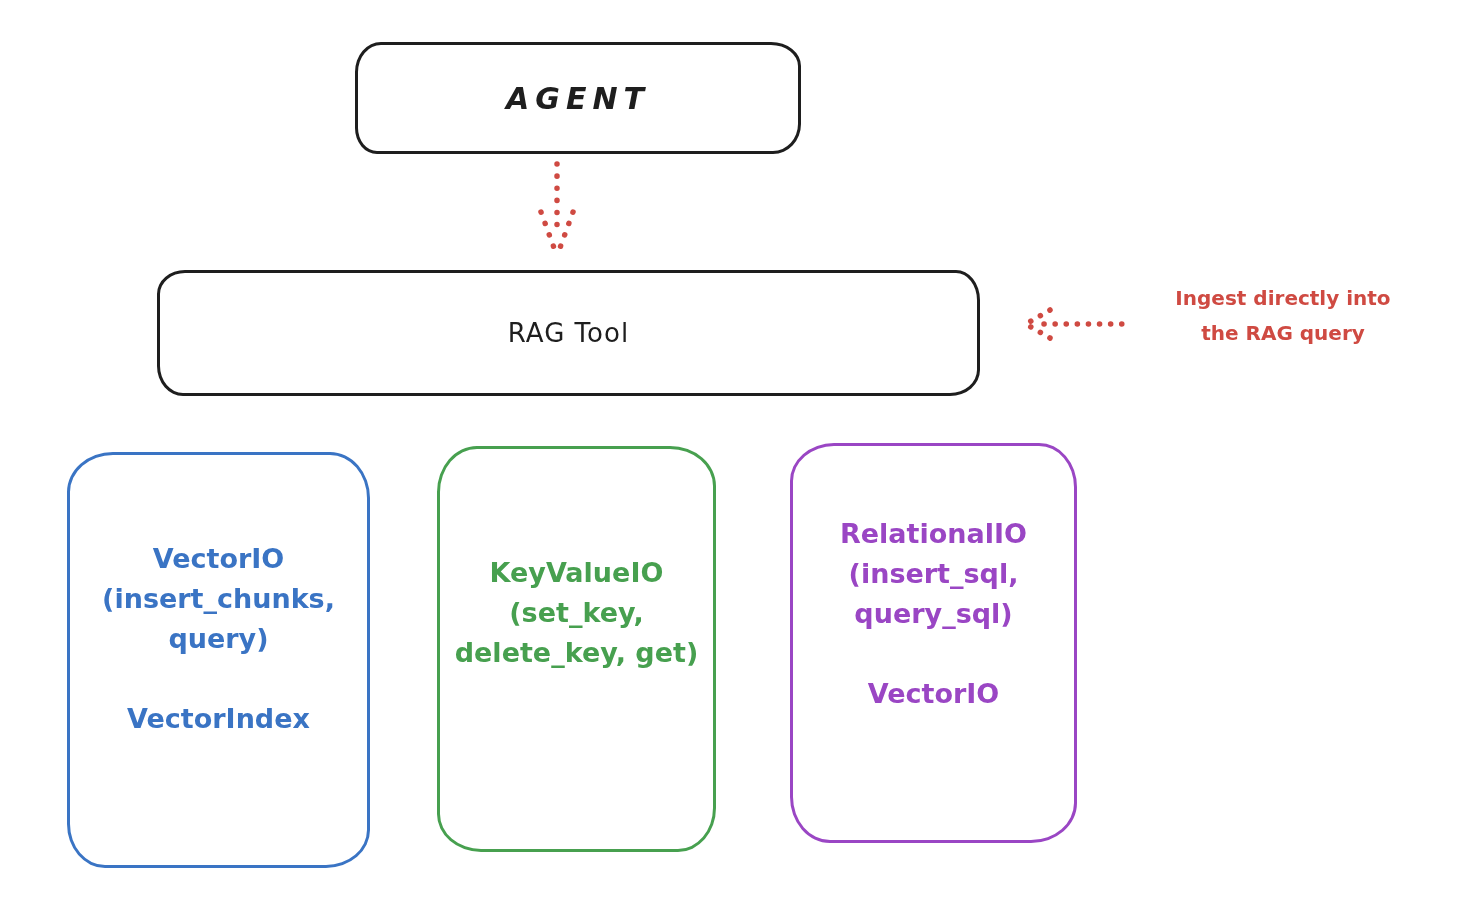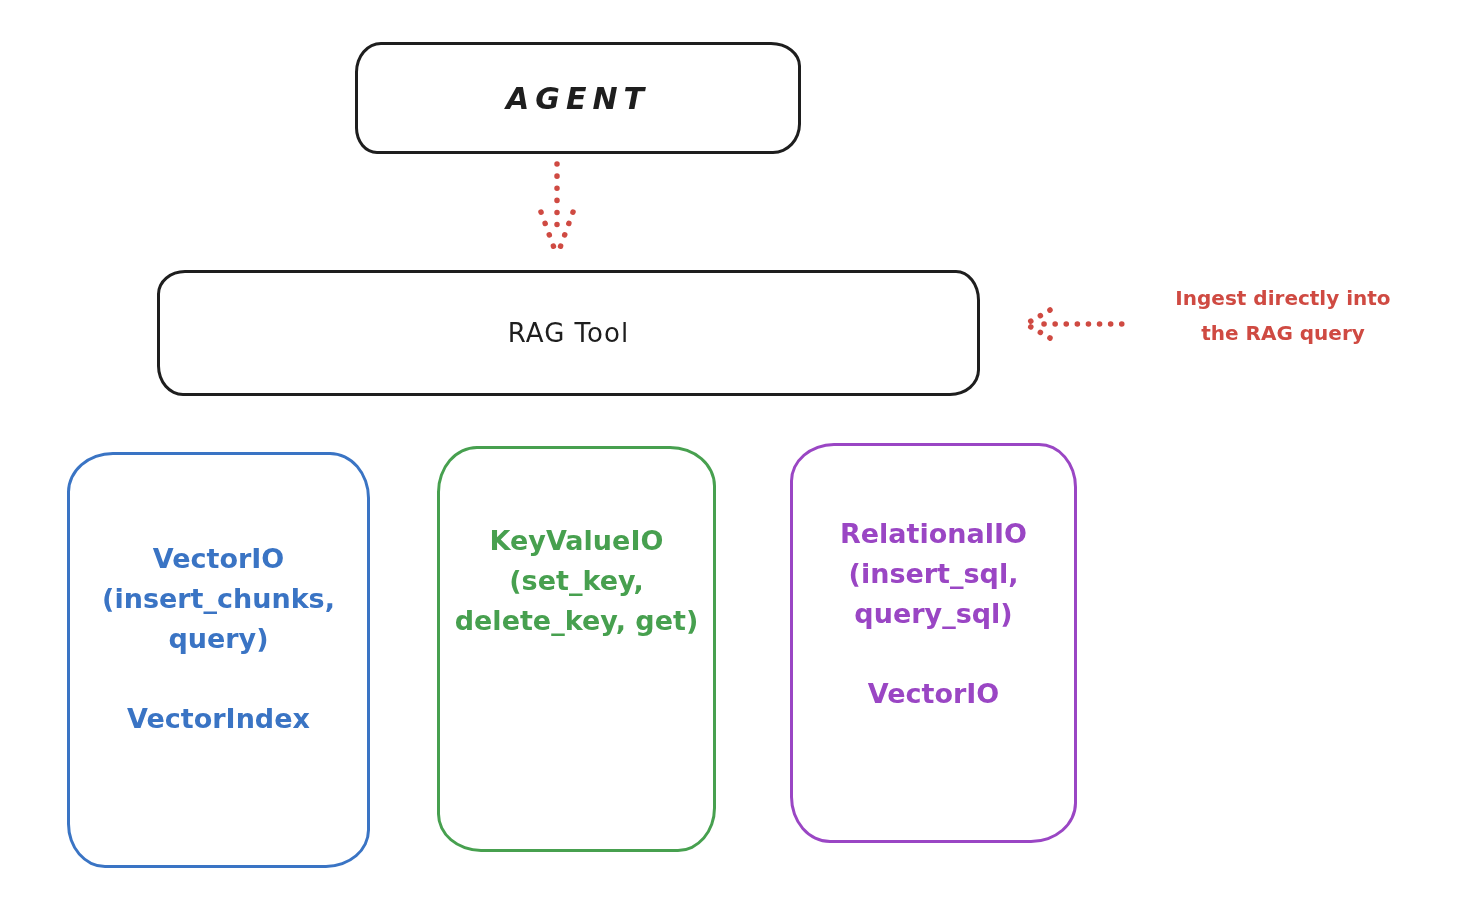--- a/index.html
+++ b/index.html
@@ -53,21 +53,21 @@
   .backend-vector{
     left:67px;top:452px;width:303px;height:416px;
     border:3.5px solid var(--blue);color:var(--blue);
     border-radius:46px 40px 44px 38px / 40px 46px 38px 44px;
     padding-top:84px;
   }
   .backend-keyvalue{
     left:437px;top:446px;width:279px;height:406px;
     border:3.5px solid var(--green);color:var(--green);
     border-radius:40px 46px 38px 44px / 46px 40px 44px 38px;
-    padding-top:72px;
+    padding-top:104px;
   }
   .backend-relational{
     left:790px;top:443px;width:287px;height:400px;
     border:3.5px solid var(--purple);color:var(--purple);
     border-radius:44px 38px 46px 40px / 38px 44px 40px 46px;
     padding-top:68px;
   }
   .index-label{margin-top:40px;}
 </style>
 </head>

